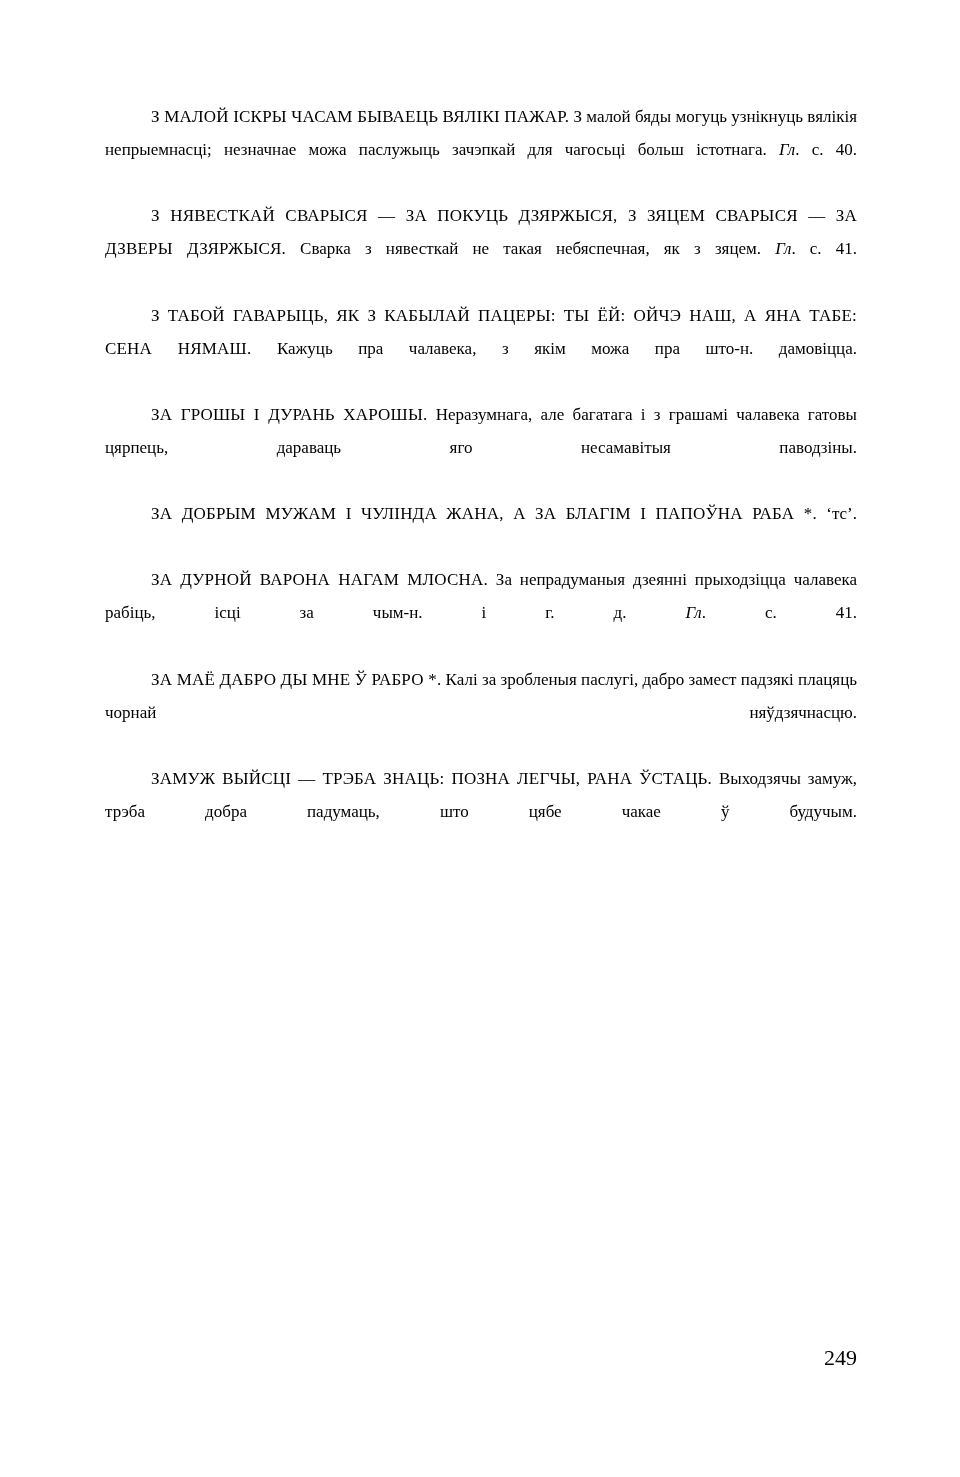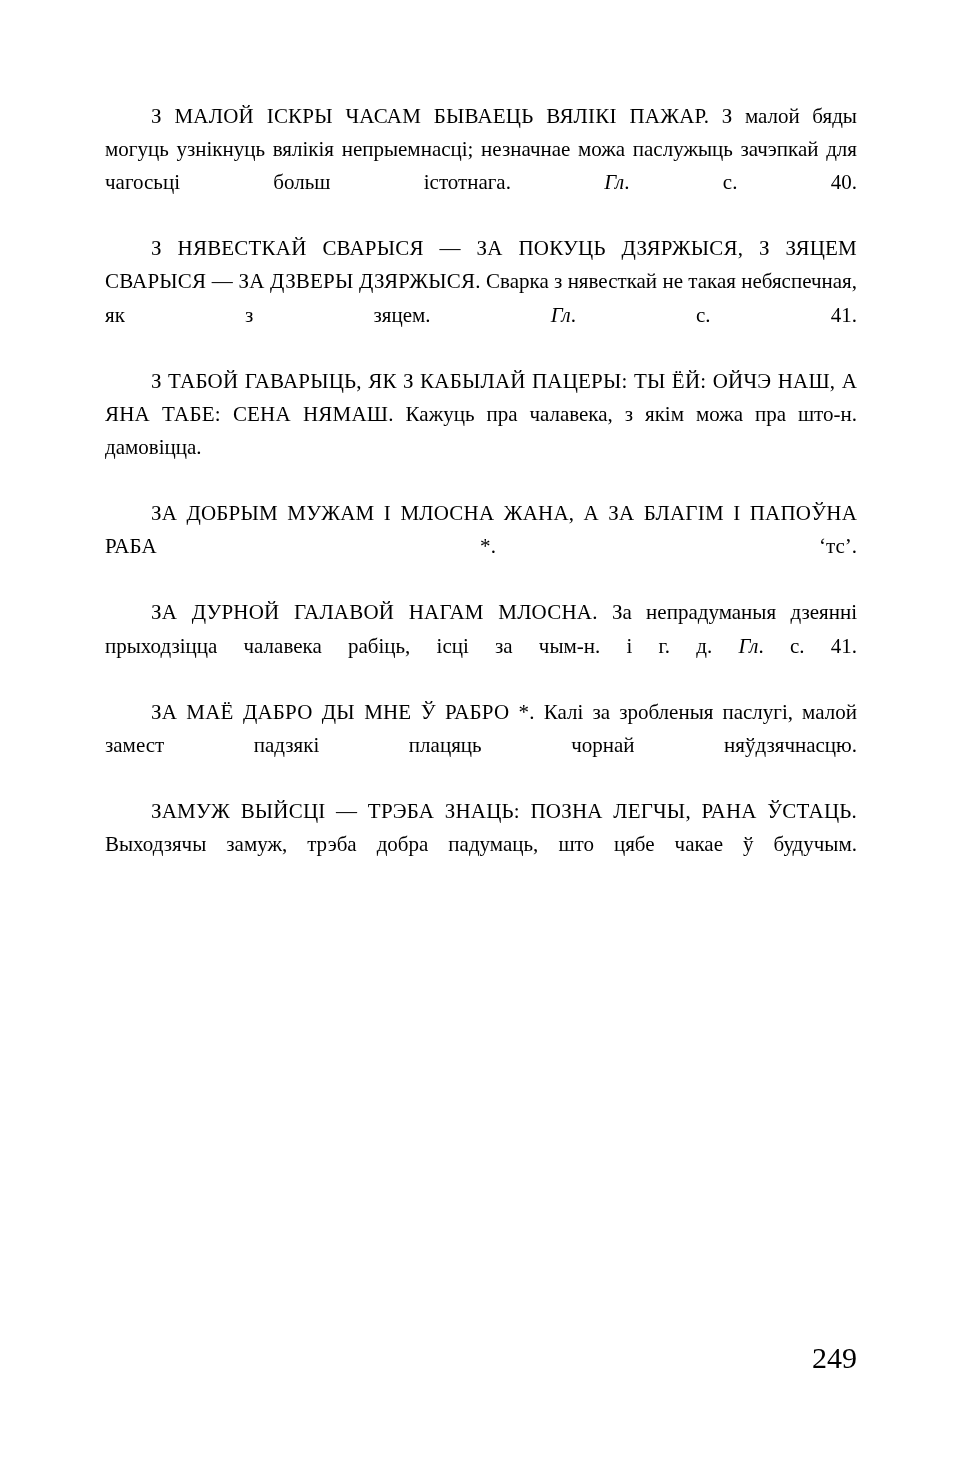--- a/index.html
+++ b/index.html
@@ -19,21 +19,21 @@
   .text-column {
     position: absolute;
     left: 105px;
     top: 100px;
     width: 752px;
   }
   .entry {
     margin: 0 0 0 0;
     text-align: justify;
     text-justify: inter-word;
-    font-size: 21px;
+    font-size: 17px;
     line-height: 33.1px;
     text-indent: 46px;
     hyphens: manual;
     -webkit-hyphens: manual;
   }
   
   .entry::after {
     content: "";
     display: inline-block;
     width: 100%;
@@ -48,48 +48,51 @@
   }
   .ref {
     font-style: italic;
   }
   .page-number {
     position: absolute;
     left: 0;
     top: 1342px;
     width: 857px;
     text-align: right;
-    font-size: 30px;
+    font-size: 22px;
     line-height: 32px;
     font-family: "Liberation Serif", "DejaVu Serif", serif;
   }
 </style>
 </head>
 <body>
 
 <div class="page">
 
   <div class="text-column">
     <p class="entry">
       <span class="hw">З МАЛОЙ ІСКРЫ ЧАСАМ БЫВАЕЦЬ ВЯЛІКІ ПАЖАР.</span><span class="gloss"> З малой бяды могуць узнікнуць вялікія непрыемнасці; незначнае можа паслужыць зачэпкай для чагосьці больш істотнага. </span><span class="ref">Гл</span><span>. с. 40.</span>
     </p>
     <p class="entry">
       <span class="hw">З НЯВЕСТКАЙ СВАРЫСЯ — ЗА ПОКУЦЬ ДЗЯРЖЫСЯ, З ЗЯЦЕМ СВАРЫСЯ — ЗА ДЗВЕРЫ ДЗЯРЖЫСЯ.</span><span class="gloss"> Сварка з нявесткай не такая небяспечная, як з зяцем. </span><span class="ref">Гл</span><span>. с. 41.</span>
     </p>
     <p class="entry">
       <span class="hw">З ТАБОЙ ГАВАРЫЦЬ, ЯК З КАБЫЛАЙ ПАЦЕРЫ: ТЫ ЁЙ: ОЙЧЭ НАШ, А ЯНА ТАБЕ: СЕНА НЯМАШ.</span><span class="gloss"> Кажуць пра чалавека, з якім можа пра што-н. дамовіцца.</span><span class="ref"></span><span></span>
     </p>
     <p class="entry">
-      <span class="hw">ЗА ДОБРЫМ МУЖАМ І МЛОСНА ЖАНА, А ЗА БЛАГІМ І ПАПОЎНА РАБА *.</span><span class="gloss"> ‘тс’.</span><span class="ref"></span><span></span>
+      <span class="hw">ЗА ГРОШЫ І ДУРАНЬ ХАРОШЫ.</span><span class="gloss"> Неразумнага, але багатага і з грашамі чалавека гатовы цярпець, дараваць яго несамавітыя паводзіны.</span><span class="ref"></span><span></span>
     </p>
     <p class="entry">
-      <span class="hw">ЗА ДУРНОЙ ГАЛАВОЙ НАГАМ МЛОСНА.</span><span class="gloss"> За непрадуманыя дзеянні прыходзіцца чалавека рабіць, ісці за чым-н. і г. д. </span><span class="ref">Гл</span><span>. с. 41.</span>
+      <span class="hw">ЗА ДОБРЫМ МУЖАМ І ЧУЛІНДА ЖАНА, А ЗА БЛАГІМ І ПАПОЎНА РАБА *.</span><span class="gloss"> ‘тс’.</span><span class="ref"></span><span></span>
     </p>
     <p class="entry">
-      <span class="hw">ЗА МАЁ ДАБРО ДЫ МНЕ Ў РАБРО *.</span><span class="gloss"> Калі за зробленыя паслугі, малой замест падзякі плацяць чорнай няўдзячнасцю.</span><span class="ref"></span><span></span>
+      <span class="hw">ЗА ДУРНОЙ ВАРОНА НАГАМ МЛОСНА.</span><span class="gloss"> За непрадуманыя дзеянні прыходзіцца чалавека рабіць, ісці за чым-н. і г. д. </span><span class="ref">Гл</span><span>. с. 41.</span>
+    </p>
+    <p class="entry">
+      <span class="hw">ЗА МАЁ ДАБРО ДЫ МНЕ Ў РАБРО *.</span><span class="gloss"> Калі за зробленыя паслугі, дабро замест падзякі плацяць чорнай няўдзячнасцю.</span><span class="ref"></span><span></span>
     </p>
     <p class="entry">
       <span class="hw">ЗАМУЖ ВЫЙСЦІ — ТРЭБА ЗНАЦЬ: ПОЗНА ЛЕГЧЫ, РАНА ЎСТАЦЬ.</span><span class="gloss"> Выходзячы замуж, трэба добра падумаць, што цябе чакае ў будучым.</span><span class="ref"></span><span></span>
     </p>
 
   </div>
 
   <div class="page-number">249</div>
 
 </div>

